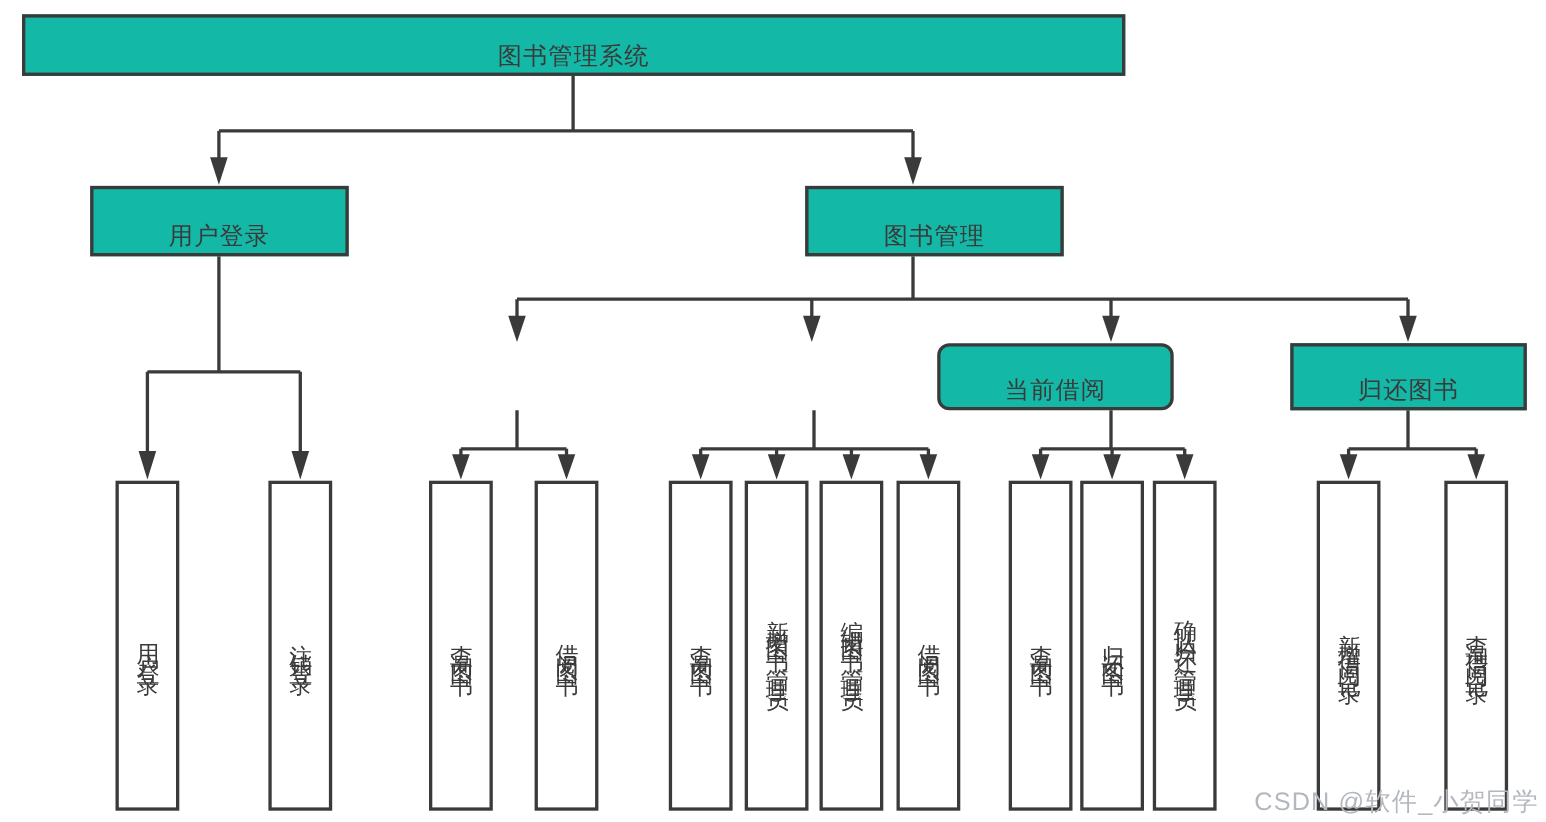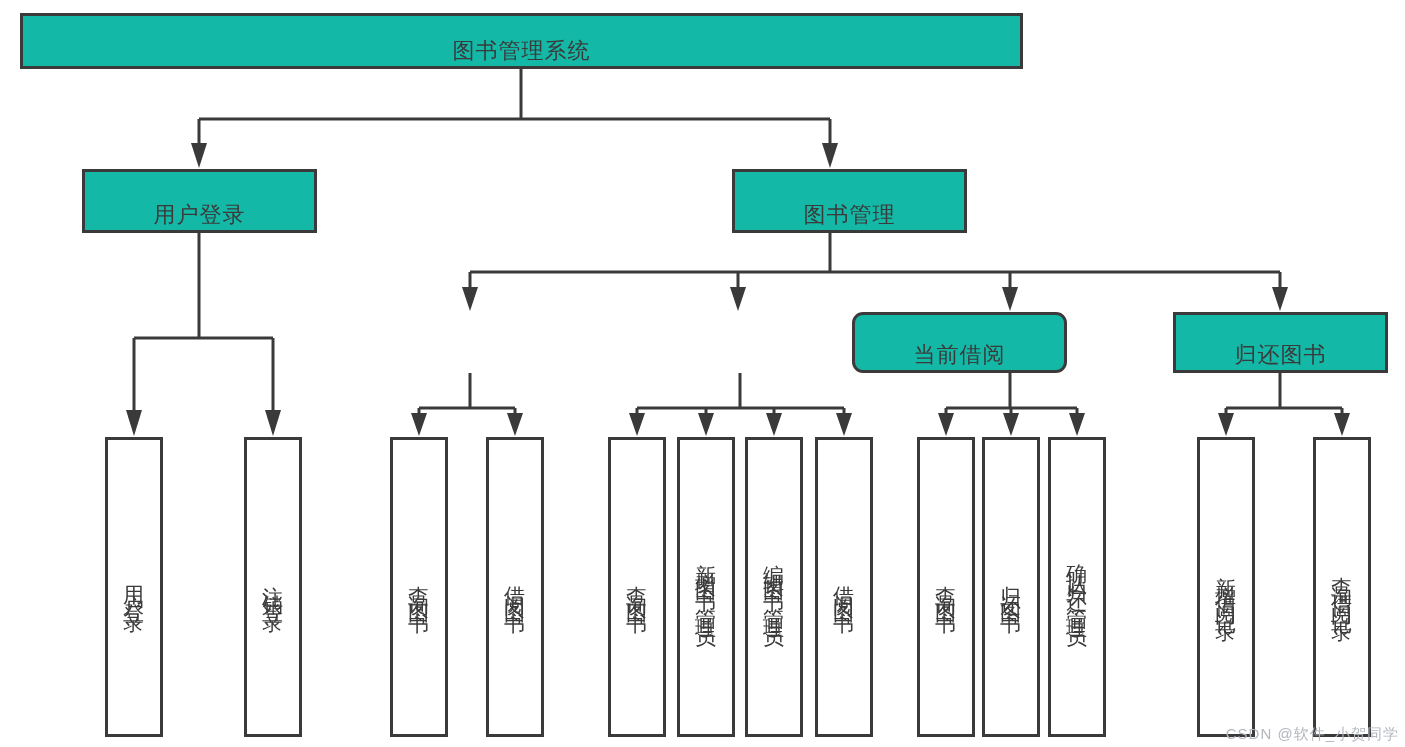--- a/index.html
+++ b/index.html
@@ -76,21 +76,21 @@
     line-height: 1.1;
     letter-spacing: 9px;
     color: var(--text);
     white-space: nowrap;
   }
 
   .watermark {
     position: absolute;
     right: 6px;
     bottom: 3px;
-    font-size: 15px;
+    font-size: 23px;
     color: var(--watermark);
     letter-spacing: 1px;
     z-index: 5;
   }
 </style>
 </head>
 <body>
 
 <div class="stage">
 

